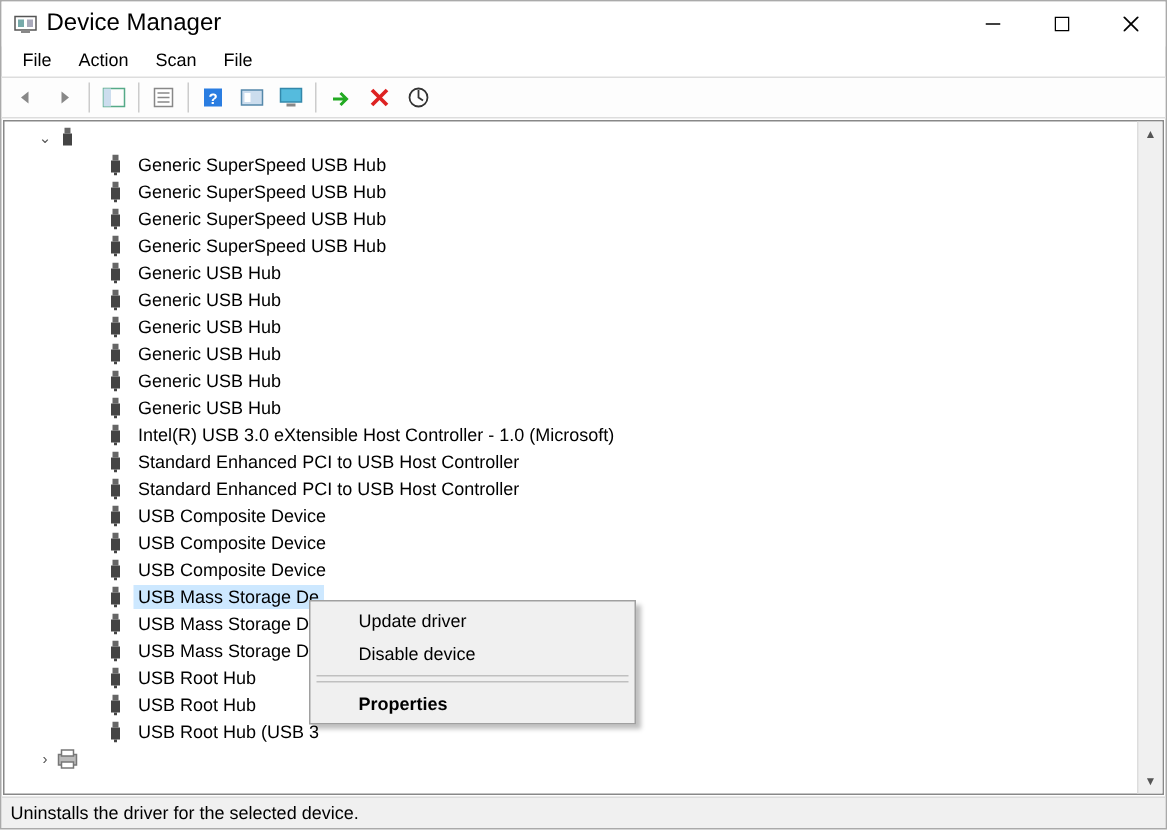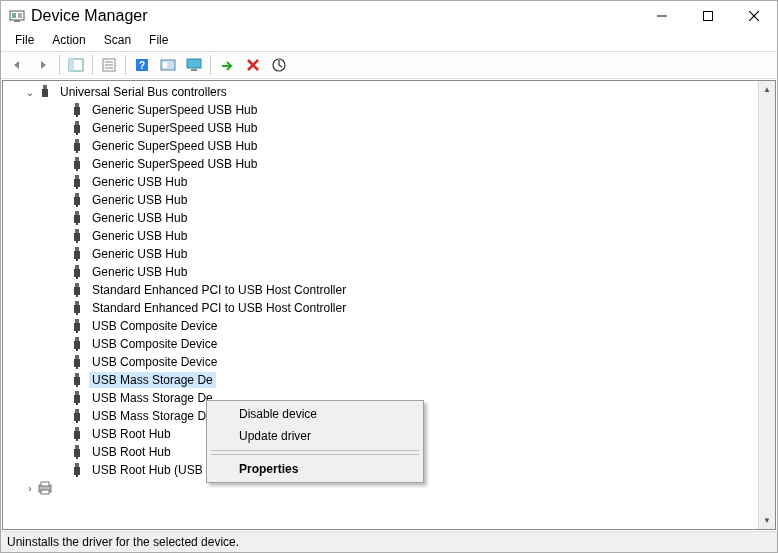--- a/index.html
+++ b/index.html
@@ -234,21 +234,20 @@
 <div class="content">
   <div class="tree" id="tree">
       <div class="node indent-1">
         <span class="expander">⌄</span>
         <span class="dev-icon usb-icon">
           <svg viewBox="0 0 10 14">
             <rect x="3" y="0" width="4" height="4" fill="#666"></rect>
             <rect x="2" y="4" width="6" height="8" fill="#444"></rect>
           </svg>
         </span>
-        <span class="label">Universal Serial Bus controllers</span>
       </div>
       <div class="node indent-2">
         <span class="expander"></span>
         <span class="dev-icon usb-icon">
           <svg viewBox="0 0 10 14">
             <rect x="3" y="0" width="4" height="4" fill="#666"></rect>
             <rect x="2" y="4" width="6" height="8" fill="#444"></rect>
             <line x1="5" y1="12" x2="5" y2="14" stroke="#444" stroke-width="2"></line>
           </svg>
         </span>
@@ -345,20 +344,31 @@
       <div class="node indent-2">
         <span class="expander"></span>
         <span class="dev-icon usb-icon">
           <svg viewBox="0 0 10 14">
             <rect x="3" y="0" width="4" height="4" fill="#666"></rect>
             <rect x="2" y="4" width="6" height="8" fill="#444"></rect>
             <line x1="5" y1="12" x2="5" y2="14" stroke="#444" stroke-width="2"></line>
           </svg>
         </span>
         <span class="label">Generic USB Hub</span>
+      </div>
+      <div class="node indent-2">
+        <span class="expander"></span>
+        <span class="dev-icon usb-icon">
+          <svg viewBox="0 0 10 14">
+            <rect x="3" y="0" width="4" height="4" fill="#666"></rect>
+            <rect x="2" y="4" width="6" height="8" fill="#444"></rect>
+            <line x1="5" y1="12" x2="5" y2="14" stroke="#444" stroke-width="2"></line>
+          </svg>
+        </span>
+        <span class="label">Intel(R) USB 3.0 eXtensible Host Controller - 1.0 (Microsoft)</span>
       </div>
       <div class="node indent-2">
         <span class="expander"></span>
         <span class="dev-icon usb-icon">
           <svg viewBox="0 0 10 14">
             <rect x="3" y="0" width="4" height="4" fill="#666"></rect>
             <rect x="2" y="4" width="6" height="8" fill="#444"></rect>
             <line x1="5" y1="12" x2="5" y2="14" stroke="#444" stroke-width="2"></line>
           </svg>
         </span>
@@ -485,22 +495,22 @@
         </span>
       </div>
     </div>
   <div class="tree-scrollbar">
     <div class="arrow">▲</div>
     <div style="position:absolute;bottom:0;left:0;right:0" class="arrow">▼</div>
   </div>
 </div>
 
 <div class="context-menu">
+  <div class="ctx-item">Update driver</div>
   <div class="ctx-item">Disable device</div>
-  <div class="ctx-item">Update driver</div>
   <div class="ctx-sep"></div>
   <div class="ctx-sep"></div>
   <div class="ctx-item bold">Properties</div>
 </div>
 
 <div class="statusbar">
   <span>Uninstalls the driver for the selected device.</span>
 </div>
 
 </body></html>

